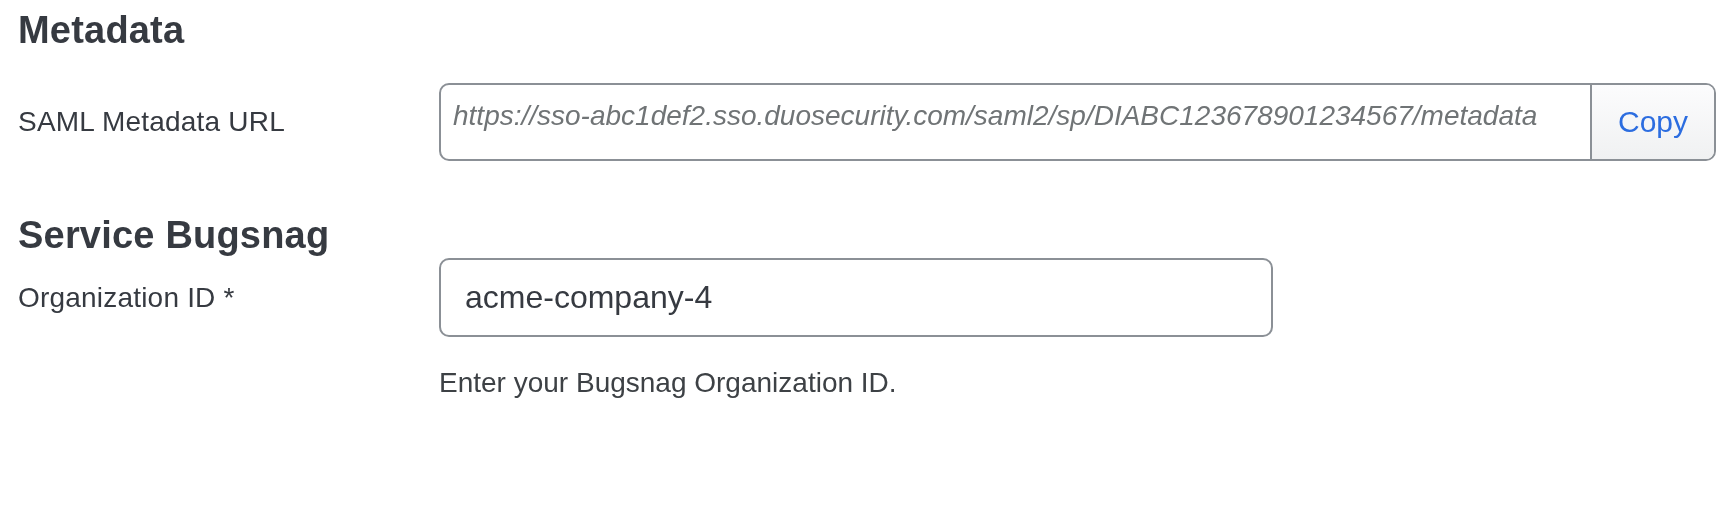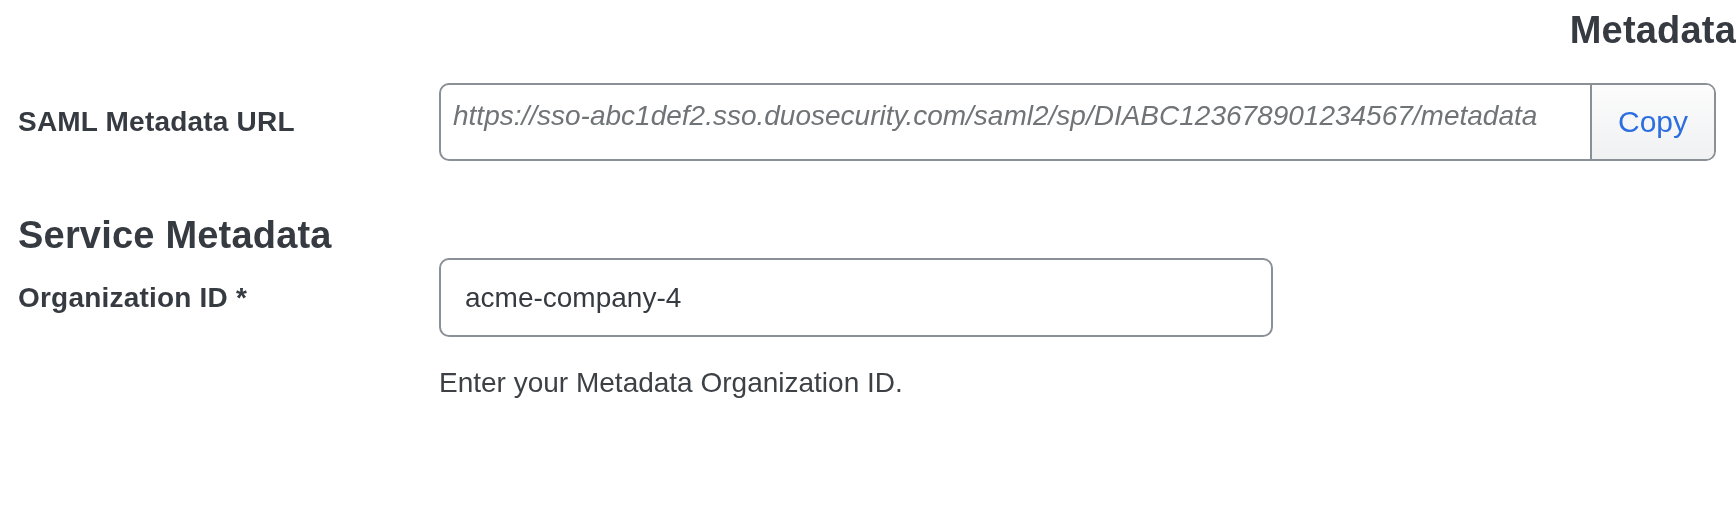--- a/index.html
+++ b/index.html
@@ -17,36 +17,36 @@
   }
   .section-title {
     margin: 0;
     padding-left: 18px;
     font-size: 38px;
     font-weight: 700;
     line-height: 45px;
     color: #363a41;
     letter-spacing: 0.2px;
   }
-  #metadata-title { padding-top: 8px; text-align: right; }
+  #metadata-title { padding-top: 8px; }
   #service-provider-title { margin-top: 52px; }
 
   .form-row {
     display: flex;
     align-items: center;
     padding-left: 18px;
   }
   .row-metadata-url { margin-top: 30px; }
   .row-organization-id { }
 
   .field-label {
     flex: none;
     width: 421px;
     font-size: 28px;
-    font-weight: 700;
+    font-weight: 400;
     color: #363a41;
     letter-spacing: 0.2px;
   }
 
   .input-group {
     box-sizing: border-box;
     display: flex;
     width: 1277px;
     height: 78px;
     border: 2px solid #8b9096;
@@ -80,21 +80,21 @@
 
   .text-input {
     box-sizing: border-box;
     width: 834px;
     height: 79px;
     border: 2px solid #8b9096;
     border-radius: 10px;
     outline: none;
     background: #ffffff;
     font-family: "Liberation Sans", sans-serif;
-    font-size: 28px;
+    font-size: 32px;
     color: #363a41;
     padding: 0 24px;
   }
 
   .help-text {
     margin: 30px 0 0 439px;
     font-size: 28px;
     color: #3d4145;
   }
 </style>
@@ -106,22 +106,22 @@
   <h2 class="section-title" id="metadata-title">Metadata</h2>
 
   <div class="form-row row-metadata-url">
     <div class="field-label">SAML Metadata URL</div>
     <div class="input-group">
       <input class="url-input" type="text" readonly="" value="https://sso-abc1def2.sso.duosecurity.com/saml2/sp/DIABC123678901234567/metadata" style="">
       <button class="copy-btn" type="button">Copy</button>
     </div>
   </div>
 
-  <h2 class="section-title" id="service-provider-title">Service Metadata</h2>
+  <h2 class="section-title" id="service-provider-title">Service Bugsnag</h2>
 
   <div class="form-row row-organization-id">
     <div class="field-label">Organization ID *</div>
     <input class="text-input" type="text" value="acme-company-4" style="">
   </div>
 
-  <div class="help-text">Enter your Metadata Organization ID.</div>
+  <div class="help-text">Enter your Bugsnag Organization ID.</div>
 
 </div>
 
 </body></html>

